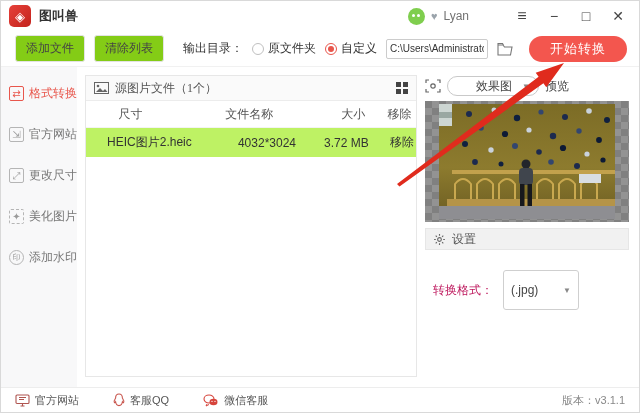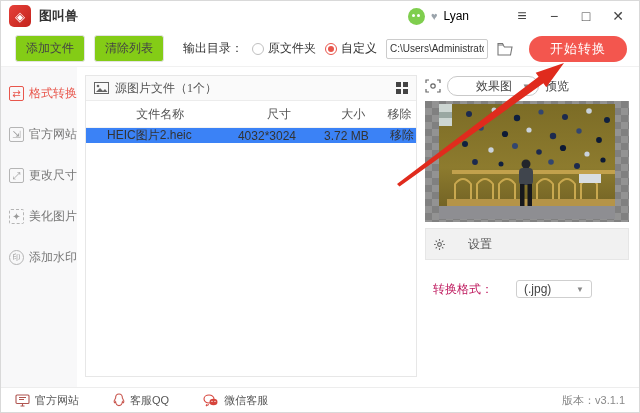--- a/index.html
+++ b/index.html
@@ -9,21 +9,21 @@
 
   
   .titlebar { height:30px; display:flex; align-items:center; padding:0 8px; flex:0 0 auto; }
   .logo { width:22px; height:22px; border-radius:5px; background:linear-gradient(135deg,#e6413a,#c3221c); color:#fff; display:flex; align-items:center; justify-content:center; font-size:13px; font-weight:bold; }
   .app-title { font-size:13px; font-weight:bold; color:#333; margin-left:8px; }
   .titlebar-right { margin-left:auto; display:flex; align-items:center; gap:6px; }
   .avatar { width:17px; height:17px; border-radius:50%; background:#7fce4e; position:relative; }
   .avatar:before { content:""; position:absolute; left:4px; top:6px; width:3px; height:3px; border-radius:50%; background:#fff; }
   .avatar:after { content:""; position:absolute; left:9px; top:6px; width:3px; height:3px; border-radius:50%; background:#fff; }
   .vip-badge { color:#9aa3ab; font-size:11px; }
-  .username { font-size:12px; color:#000000; margin-right:34px; }
+  .username { font-size:12px; color:#737373; margin-right:34px; }
   .win-btn { width:26px; text-align:center; font-size:14px; color:#444; cursor:pointer; }
   .win-btn.menu { font-size:16px; letter-spacing:0; }
 
   
   .toolbar { height:36px; display:flex; align-items:center; padding:0 12px 0 14px; gap:9px; flex:0 0 auto; border-bottom:1px solid #f1f1f1; }
   .tbtn { background:#84cc16; border:1px solid #e3e3e3; border-radius:3px; font-size:12px; color:#444; padding:4px 10px; cursor:pointer; white-space:nowrap; }
   .outdir-label { font-size:12px; color:#333; margin-left:10px; white-space:nowrap;text-align:right; }
   .radio-group { display:flex; align-items:center; gap:4px; }
   .radio { width:12px; height:12px; border:1px solid #c0c0c0; border-radius:50%; background:#fff; position:relative; }
   .radio.checked { border-color:#e8564c; }
@@ -43,38 +43,38 @@
   .sicon.round { border-radius:50%; font-size:8px; }
   .sicon.dashed { border-style:dashed; }
 
   .main { flex:1; padding:8px 6px 10px 8px; min-width:0; }
   .file-panel { border:1px solid #e7e7e7; height:100%; display:flex; flex-direction:column; }
   .fp-header { height:25px; background:#fafafa; border-bottom:1px solid #ececec; display:flex; align-items:center; padding:0 8px; gap:6px; }
   .fp-title { font-size:12px; color:#555;font-family:Liberation Serif, serif; }
   .grid-icon { margin-left:auto; cursor:pointer; display:flex; }
   .thead { display:flex; height:27px; align-items:center; border-bottom:1px solid #f3f3f3; }
   .thead .cell { font-size:12px; color:#555; text-align:center; }
-  .trow { display:flex; height:15px; align-items:center; background:#3b82f6; cursor:pointer;gap:16px; }
+  .trow { display:flex; height:29px; align-items:center; background:#bef264; cursor:pointer;gap:16px; }
   .trow .cell { font-size:12px; color:#333; text-align:center; }
   .cell.c-name { width:45%; } .cell.c-dim { width:27%; } .cell.c-size { width:18%; } .cell.c-del { width:10%; }
   .remove-link { color:#e8564c; cursor:pointer; }
 
   
   .rpanel { width:216px; flex:0 0 auto; padding:8px 10px 8px 2px; display:flex; flex-direction:column; }
   .rp-header { height:22px; display:flex; align-items:center; gap:6px; margin-bottom:4px; }
   .effect-select { border:1px solid #c9c9c9; border-radius:11px; height:20px; width:92px; display:flex; align-items:center; justify-content:center; gap:10px; font-size:12px; color:#444; cursor:pointer; background:#fff;padding-left:20px; }
   .caret { font-size:8px; color:#888; }
   .preview-label { font-size:12px; color:#444; }
   .preview-box { height:121px; background:repeating-conic-gradient(#939393 0% 25%, #808080 0% 50%) 0 0 / 14px 14px; display:flex; align-items:center; justify-content:center; }
   .photo { width:176px; height:115px; }
-  .settings-bar { margin-top:6px; height:32px; background:#f1f1f1; border:1px solid #e6e6e6; display:flex; align-items:center; gap:22px; padding:7px 7px; }
+  .settings-bar { margin-top:6px; height:22px; background:#f1f1f1; border:1px solid #e6e6e6; display:flex; align-items:center; gap:6px; padding:7px 7px; }
   .settings-title { font-size:12px; color:#555; }
   .settings-body { padding:20px 0 0 8px; display:flex; align-items:center; gap:10px; }
   .fmt-label { font-size:12px; color:#be185d; }
-  .fmt-select { width:76px; height:18px; border:1px solid #cfcfcf; border-radius:3px; background:#fff; display:flex; align-items:center; justify-content:space-between; padding:0 7px; font-size:12px; color:#444; cursor:pointer;margin-left:13px; }
+  .fmt-select { width:76px; height:40px; border:1px solid #cfcfcf; border-radius:3px; background:#fff; display:flex; align-items:center; justify-content:space-between; padding:0 7px; font-size:12px; color:#444; cursor:pointer; }
 
   
   .footer { height:25px; border-top:1px solid #ededed; display:flex; align-items:center; padding:0 14px; gap:34px; flex:0 0 auto; }
   .f-item { display:flex; align-items:center; gap:5px; font-size:11px; color:#555; cursor:pointer; }
   .version { margin-left:auto; font-size:11px; color:#888; }
 
   .arrow-overlay { position:absolute; inset:0; pointer-events:none; z-index:40; }
 </style>
 </head>
 <body>
@@ -153,22 +153,22 @@
           <span class="grid-icon">
             <svg width="12" height="12" viewBox="0 0 12 12">
                 <rect x="0" y="0" width="5" height="5" fill="#444"></rect>
                 <rect x="7" y="0" width="5" height="5" fill="#444"></rect>
                 <rect x="0" y="7" width="5" height="5" fill="#444"></rect>
                 <rect x="7" y="7" width="5" height="5" fill="#444"></rect>
               </svg>
           </span>
         </div>
         <div class="thead">
+          <span class="cell c-dim">尺寸</span>
           <span class="cell c-name">文件名称</span>
-          <span class="cell c-dim">尺寸</span>
           <span class="cell c-size">大小</span>
           <span class="cell c-del">移除</span>
         </div>
         <div class="trow">
           <span class="cell c-name">HEIC图片2.heic</span>
           <span class="cell c-dim">4032*3024</span>
           <span class="cell c-size">3.72 MB</span>
           <span class="cell c-del remove-link">移除</span>
         </div>
       </div>

